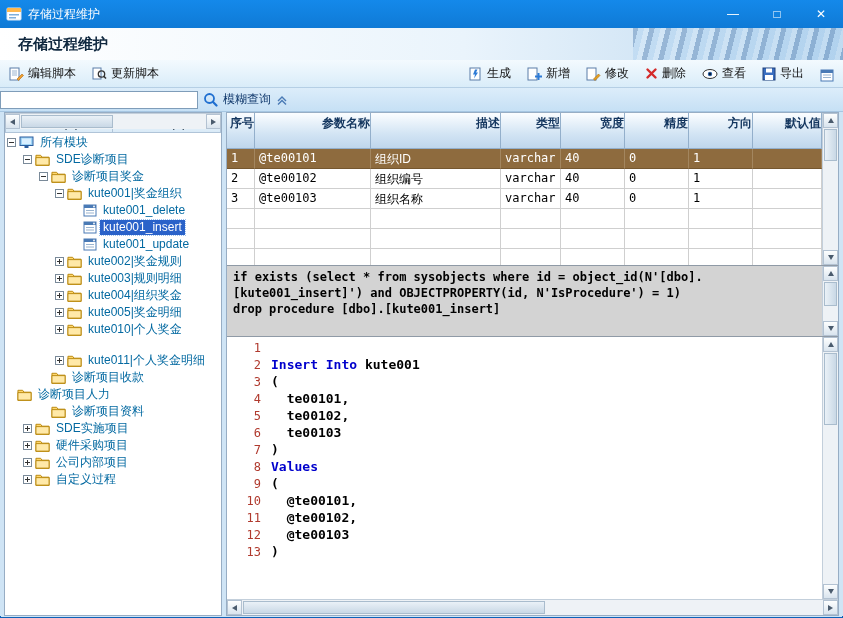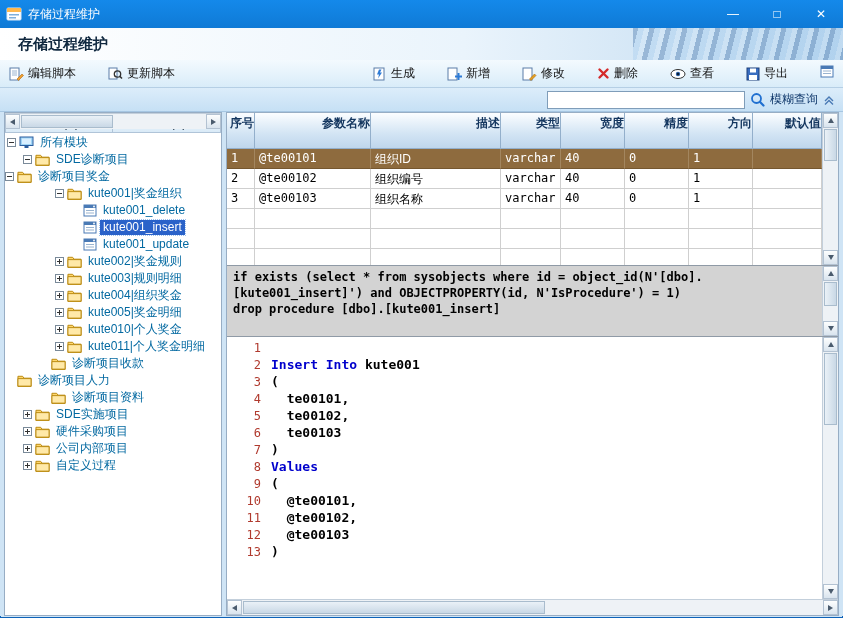--- a/index.html
+++ b/index.html
@@ -17,27 +17,27 @@
                background:linear-gradient(to right,#ffffff 0%,#eaf4fc 55%,#bcd8ef 100%);
                border-bottom:1px solid #9fc0dd;display:flex;align-items:center;}
   .page-title{font-size:15px;font-weight:bold;color:#10283f;margin-left:18px;}
   .header-art{position:absolute;right:0;top:0;width:210px;height:32px;opacity:.85;
               background:
                repeating-linear-gradient(104deg, rgba(58,108,165,.45) 0 5px, rgba(150,195,235,.35) 5px 11px, rgba(210,230,248,.25) 11px 16px);}
   
   .toolbar{position:absolute;left:0;top:60px;width:100%;height:28px;
            background:linear-gradient(#f3fafe,#d9ecf9);border-bottom:1px solid #b5cfe5;
            display:flex;align-items:center;justify-content:space-between;box-sizing:border-box;padding:0 6px;}
-  .tb-group{display:flex;align-items:flex-start;gap:26px;}
+  .tb-group{display:flex;align-items:flex-end;gap:10px;}
   .tb-btn{display:flex;align-items:center;gap:4px;font-size:12px;color:#111;cursor:default;padding:2px 3px;}
   .tb-btn .icon{display:flex;align-items:center;}
   
   .search-row{position:absolute;left:0;top:88px;width:100%;height:24px;
               background:linear-gradient(#dcedfa,#c6e0f5);border-bottom:1px solid #a6c6e2;
-              display:flex;align-items:center;justify-content:flex-end;box-sizing:border-box;padding-right:8px;gap:5px;}
+              display:flex;align-items:center;justify-content:flex-start;box-sizing:border-box;padding-right:8px;gap:5px;}
   .search-input{width:198px;height:18px;border:1px solid #7f9db9;font-size:12px;padding:0 3px;box-sizing:border-box;background:#fff;}
   .fuzzy-label{font-size:12px;color:#123a6d;}
   
   .main{position:absolute;left:0;top:112px;width:100%;height:504px;background:#cfe4f5;}
   .left-panel{position:absolute;left:4px;top:0;width:218px;height:504px;background:#fff;
               border:1px solid #97adc4;box-sizing:border-box;display:flex;flex-direction:column;}
   .tree-header{height:20px;display:flex;flex:none;}
   .tree-tab{width:50%;box-sizing:border-box;border:1px solid #b0c4d8;border-left:none;
             background:linear-gradient(#fdfeff,#d9eaf7);font-size:12px;text-align:center;line-height:18px;color:#123;cursor:default;}
   .tree-tab:first-child{border-left:1px solid #b0c4d8;}
@@ -249,21 +249,21 @@
           <div class="tree-item" style="padding-left: 18px;">
             <span class="expander minus"></span>
             <span class="tree-icon">
               <svg width="15" height="13" viewBox="0 0 16 13">
                 <path d="M1 2h5l1.5 2H15v9H1z" fill="#ffd76e" stroke="#b8860b"></path>
                 <path d="M1 4.5h14v8H1z" fill="#ffe9a8" stroke="#b8860b"></path>
               </svg>
             </span>
             <span class="tree-label">SDE诊断项目</span>
           </div>
-          <div class="tree-item" style="">
+          <div class="tree-item" style="padding-left: 34px;">
             <span class="expander minus"></span>
             <span class="tree-icon">
               <svg width="15" height="13" viewBox="0 0 16 13">
                 <path d="M1 2h5l1.5 2H15v9H1z" fill="#ffd76e" stroke="#b8860b"></path>
                 <path d="M1 4.5h14v8H1z" fill="#ffe9a8" stroke="#b8860b"></path>
               </svg>
             </span>
             <span class="tree-label">诊断项目奖金</span>
           </div>
           <div class="tree-item" style="padding-left: 50px;">
@@ -358,21 +358,21 @@
           <div class="tree-item" style="padding-left: 50px;">
             <span class="expander plus"></span>
             <span class="tree-icon">
               <svg width="15" height="13" viewBox="0 0 16 13">
                 <path d="M1 2h5l1.5 2H15v9H1z" fill="#ffd76e" stroke="#b8860b"></path>
                 <path d="M1 4.5h14v8H1z" fill="#ffe9a8" stroke="#b8860b"></path>
               </svg>
             </span>
             <span class="tree-label">kute010|个人奖金</span>
           </div>
-          <div class="tree-item" style="padding-left: 50px;">
+          <div class="tree-item" style="padding-left: 50px; margin-top: 14px;">
             <span class="expander plus"></span>
             <span class="tree-icon">
               <svg width="15" height="13" viewBox="0 0 16 13">
                 <path d="M1 2h5l1.5 2H15v9H1z" fill="#ffd76e" stroke="#b8860b"></path>
                 <path d="M1 4.5h14v8H1z" fill="#ffe9a8" stroke="#b8860b"></path>
               </svg>
             </span>
             <span class="tree-label">kute011|个人奖金明细</span>
           </div>
           <div class="tree-item" style="padding-left: 34px;">

